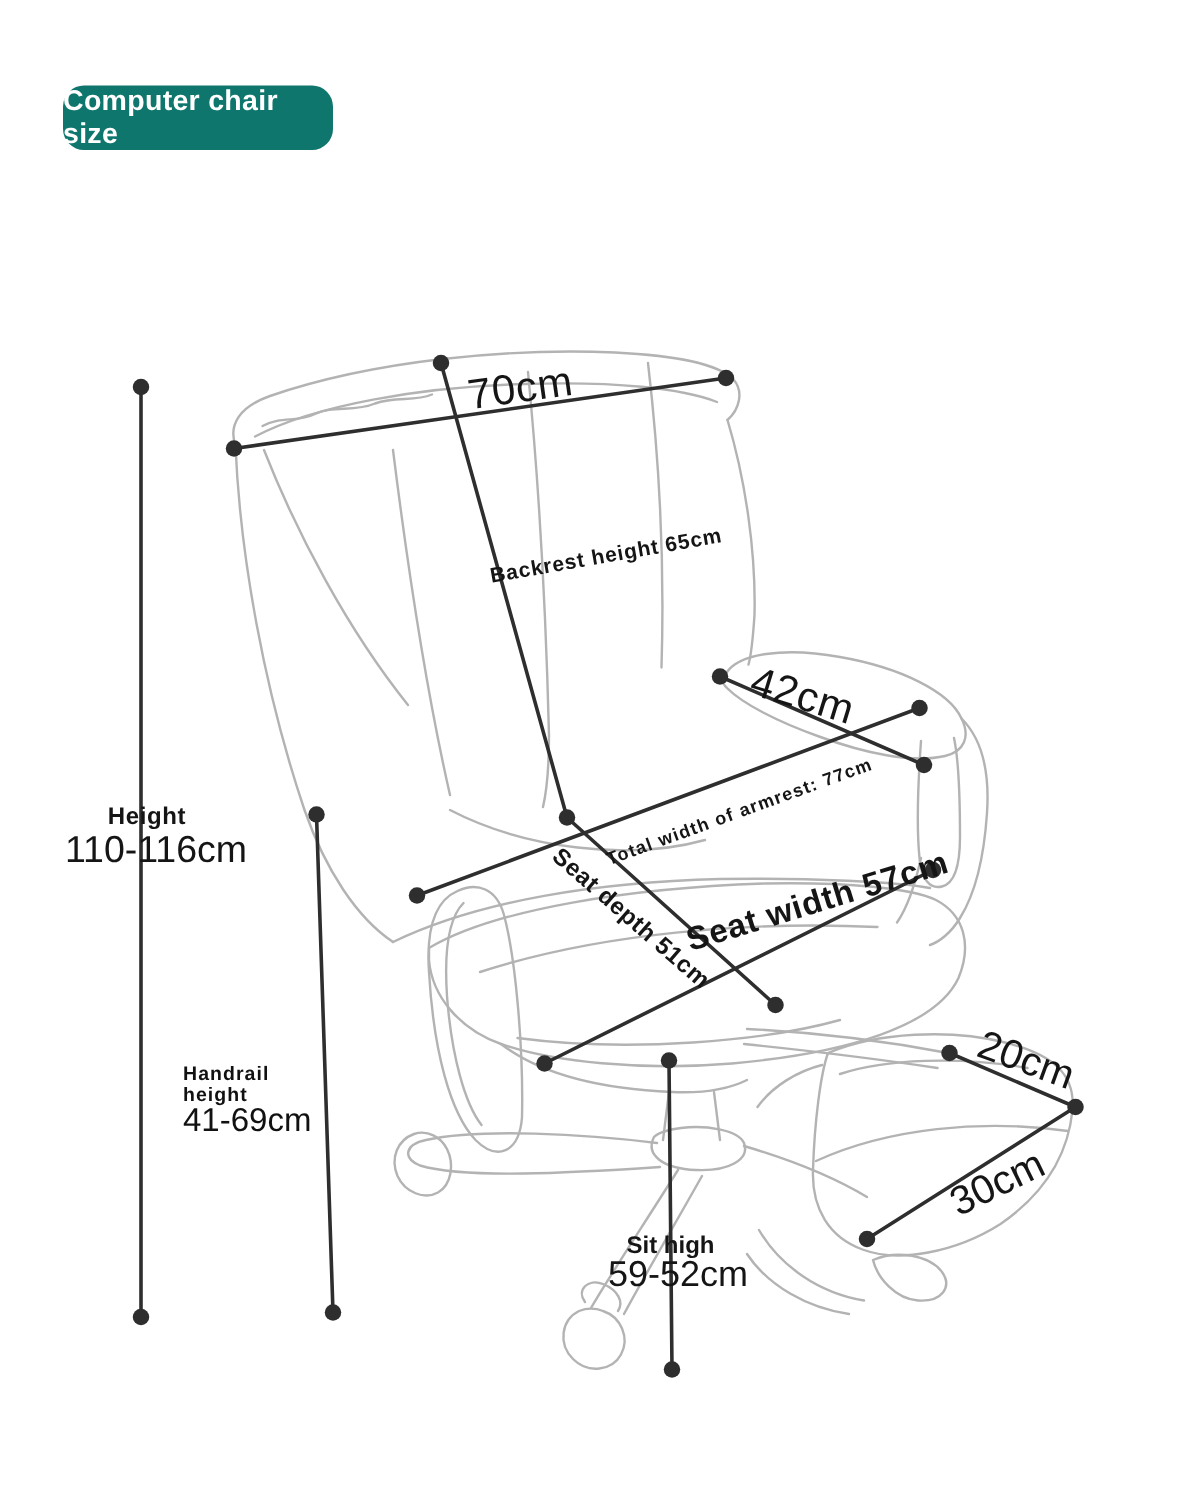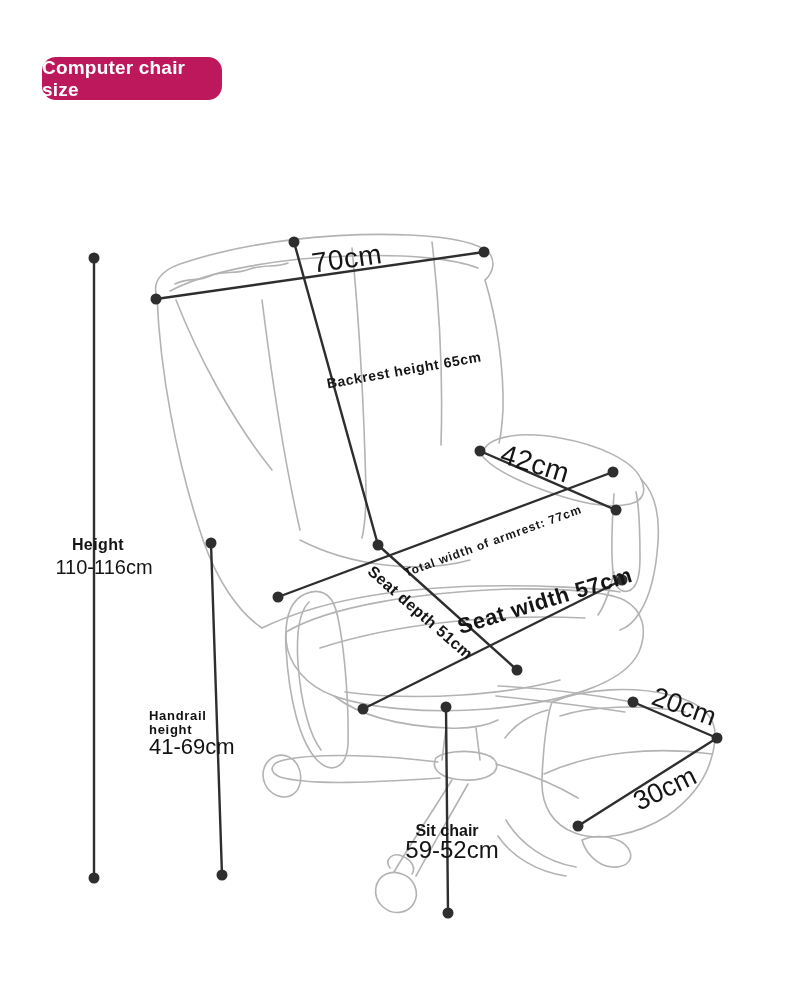--- a/index.html
+++ b/index.html
@@ -6,31 +6,31 @@
   #stage{
     position:relative;width:790px;height:1000px;background:#ffffff;overflow:hidden;
     font-family:"Liberation Sans",sans-serif;color:#111111;
   }
   #chair-svg{position:absolute;left:0;top:0;}
   .art{fill:none;stroke:#b3b3b3;stroke-width:1.6;stroke-linecap:round;stroke-linejoin:round;}
   .dim-line{stroke:#2e2e2e;stroke-width:2.4;stroke-linecap:round;}
   .dim-dot{fill:#2e2e2e;}
   .lbl{position:absolute;transform:translate(-50%,-50%);white-space:nowrap;color:#151515;}
   .val{font-size:28px;font-weight:400;letter-spacing:0.5px;}
-  .val-md{font-size:20px;font-weight:400;}
+  .val-md{font-size:25px;font-weight:400;}
   .bold-sm{font-size:14px;font-weight:700;letter-spacing:0.6px;}
   .bold-xs{font-size:12px;font-weight:700;letter-spacing:0.9px;}
   .bold-md{font-size:16px;font-weight:700;letter-spacing:0.4px;}
   .bold-lg{font-size:22px;font-weight:700;letter-spacing:0.6px;}
   .badge{
     position:absolute;left:42px;top:57px;width:180px;height:43px;
-    background:#be185d;border-radius:14px;display:flex;align-items:center;justify-content:center;
+    background:#0f766e;border-radius:14px;display:flex;align-items:center;justify-content:center;
   }
   .badge span{color:#ffffff;font-size:19px;font-weight:700;letter-spacing:0.2px;}
-  .stack{position:absolute;transform:none;white-space:nowrap;margin-left:27px;}
+  .stack{position:absolute;transform:none;white-space:nowrap;}
 </style>
 </head>
 <body>
 
 <div id="stage">
 
   <svg id="chair-svg" width="790" height="1000" viewBox="0 0 790 1000">
 
     <g>
 
@@ -157,20 +157,20 @@
 
   <div class="lbl bold-md" style="left:98px;top:545px;">Height</div>
   <div class="lbl val-md" style="left:104px;top:567px;">110-116cm</div>
 
   <div class="stack" style="left:122px;top:709px;">
     <div style="font-size:13px;font-weight:700;line-height:1.05;letter-spacing:0.7px;">Handrail</div>
     <div style="font-size:13px;font-weight:700;line-height:1.05;letter-spacing:0.7px;">height</div>
     <div style="font-size:22px;font-weight:400;line-height:1.0;">41-69cm</div>
   </div>
 
-  <div class="lbl" style="left:447px;top:831px;font-size:16px;font-weight:700;">Sit chair</div>
+  <div class="lbl" style="left:447px;top:831px;font-size:16px;font-weight:700;">Sit high</div>
   <div class="lbl" style="left:452px;top:850px;font-size:24px;font-weight:400;">59-52cm</div>
 
   <div class="lbl" style="left:684px;top:707px;font-size:27px;transform:translate(-50%,-50%) rotate(20deg);">20cm</div>
 
   <div class="lbl" style="left:665px;top:789px;font-size:27px;transform:translate(-50%,-50%) rotate(-26deg);">30cm</div>
 
 </div>
 
 </body></html>

